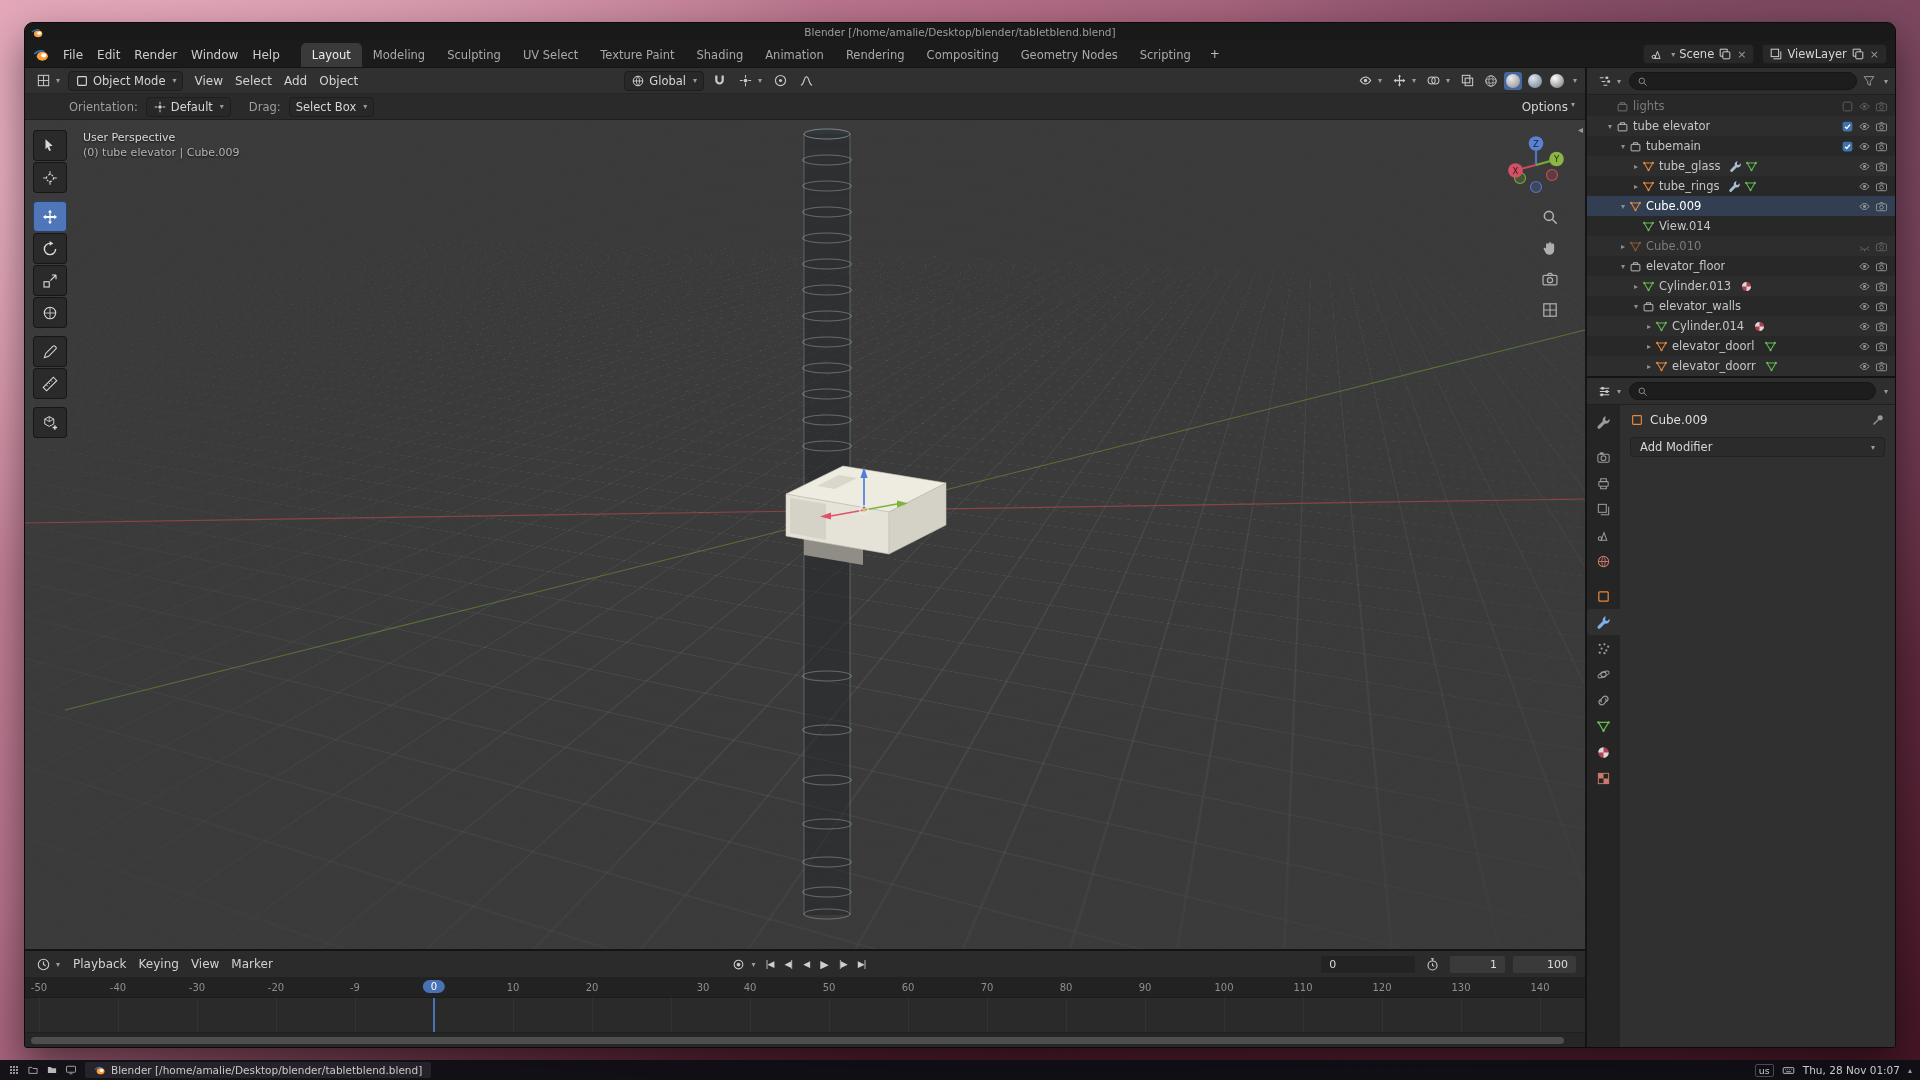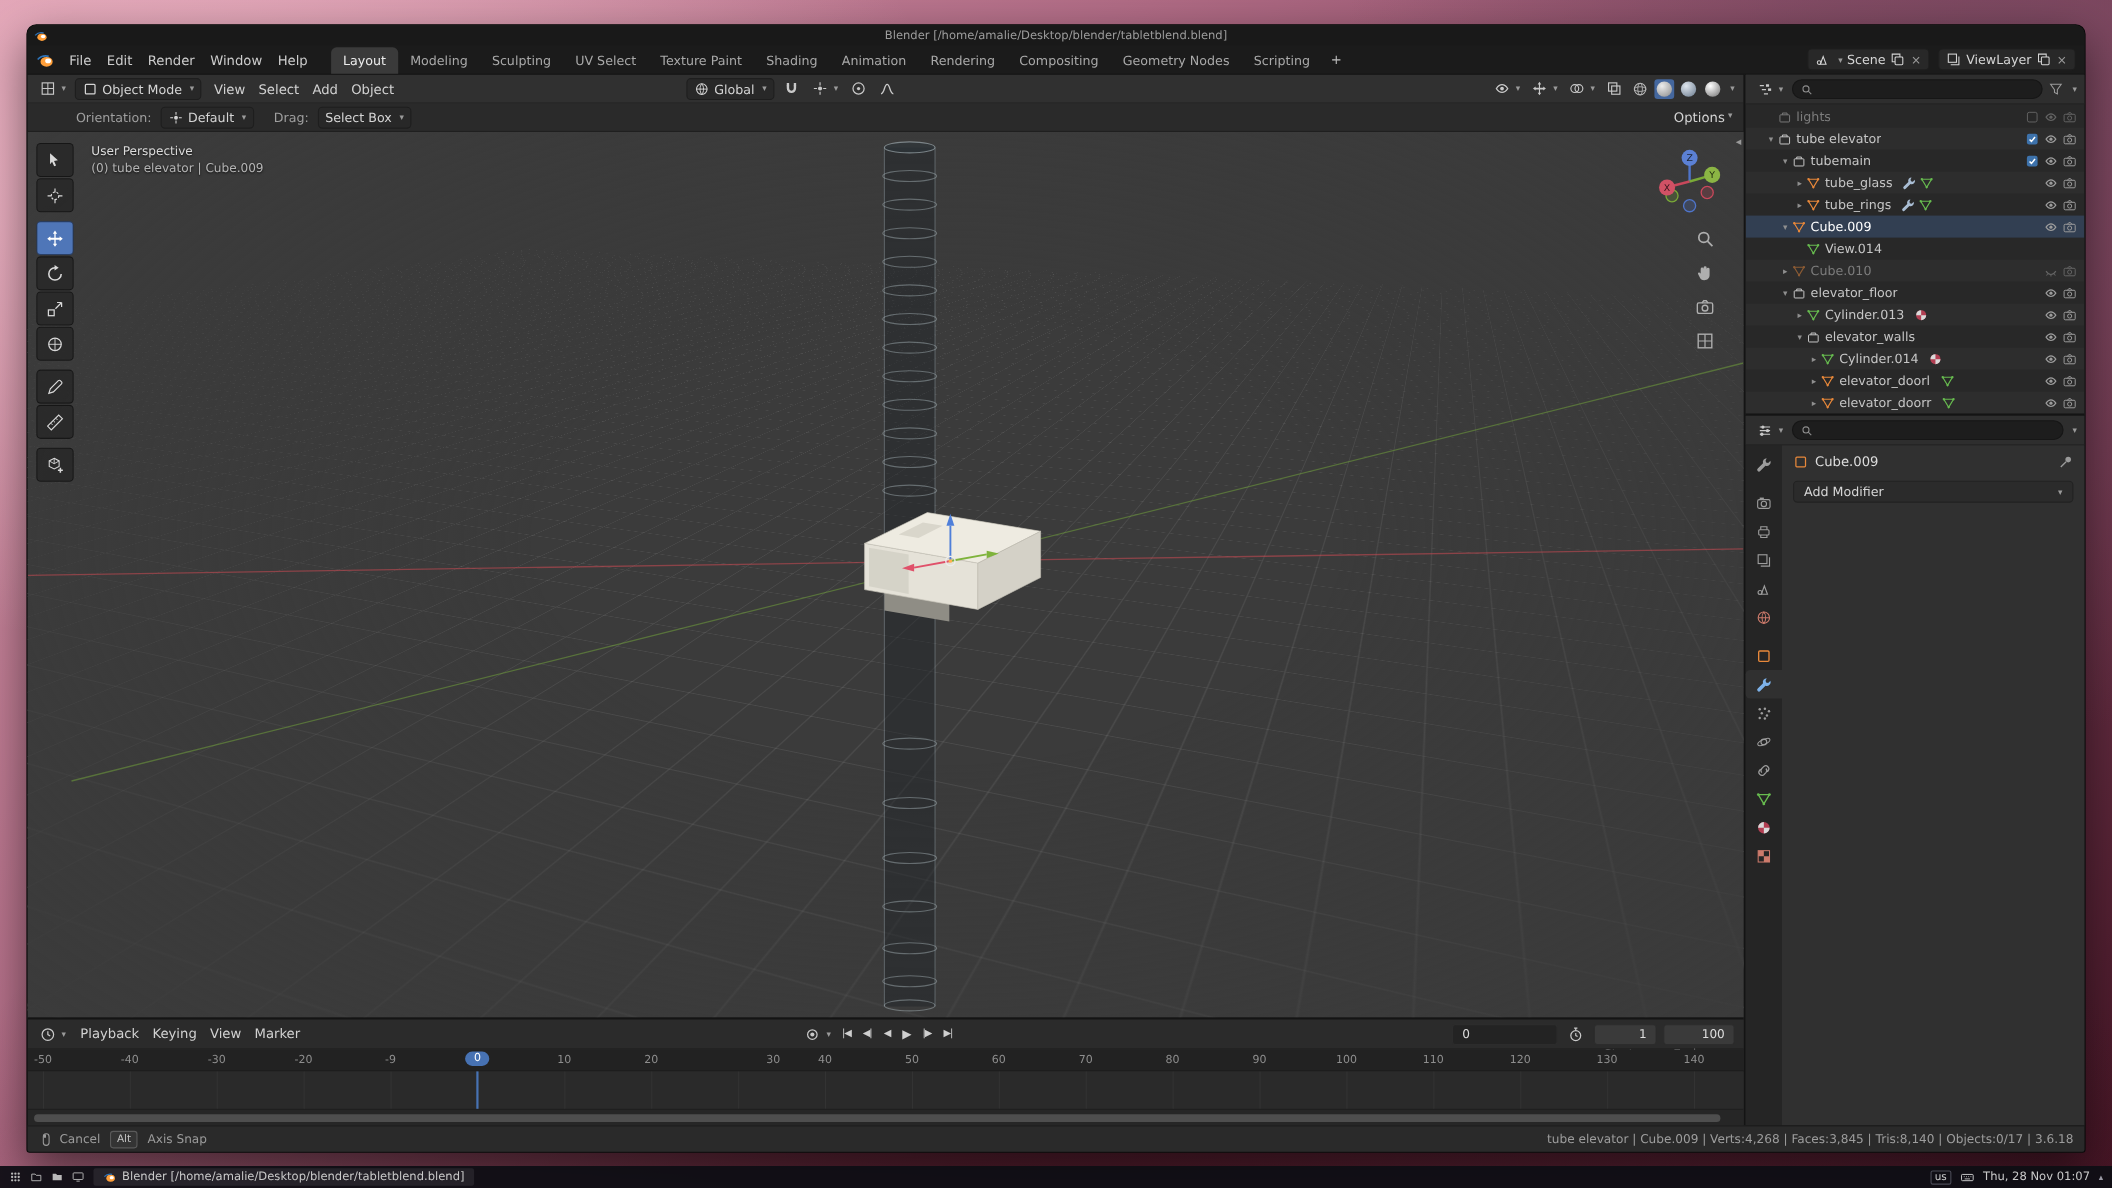--- a/index.html
+++ b/index.html
@@ -1296,34 +1296,20 @@
               <div class="addmod">
                 <span>Add Modifier</span>
                 <span class="arr">▾</span>
               </div>
             </div>
           </div>
         </div>
       </div>
     </div>
 
-    <div class="status">
-      <span style="display:flex;align-items:center;gap:5px">
-        <span class="icn" id="mouseIcn">
-            <svg viewBox="0 0 16 16">
-              <rect x="5" y="2" width="6" height="12" rx="3" fill="none" stroke="currentColor" stroke-width="1.1"></rect>
-              <path d="M5.4 2.6h2.4v3.6H5.4z" fill="currentColor"></path>
-            </svg>
-          </span>
-        <span>Cancel</span>
-      </span>
-      <span class="kbd">Alt</span>
-      <span>Axis Snap</span>
-      <span class="stats">tube elevator | Cube.009 | Verts:4,268 | Faces:3,845 | Tris:8,140 | Objects:0/17 | 3.6.18</span>
-    </div>
 
   </div>
 
   <div class="taskbar">
     <div class="tb-launchers" id="tbLaunchers">
         <span class="icn ">
           <svg viewBox="0 0 16 16">
             <circle cx="4" cy="4" r="1.4" fill="currentColor"></circle>
             <circle cx="8" cy="4" r="1.4" fill="currentColor"></circle>
             <circle cx="12" cy="4" r="1.4" fill="currentColor"></circle>

